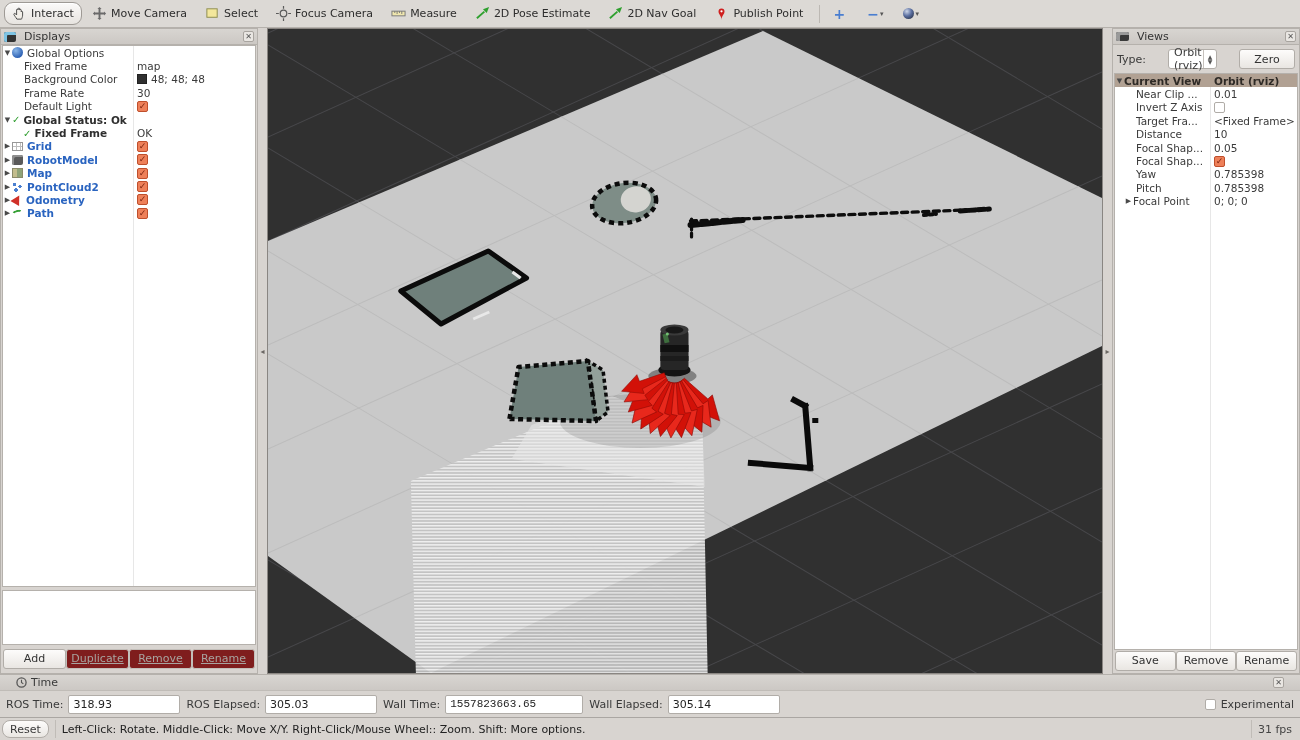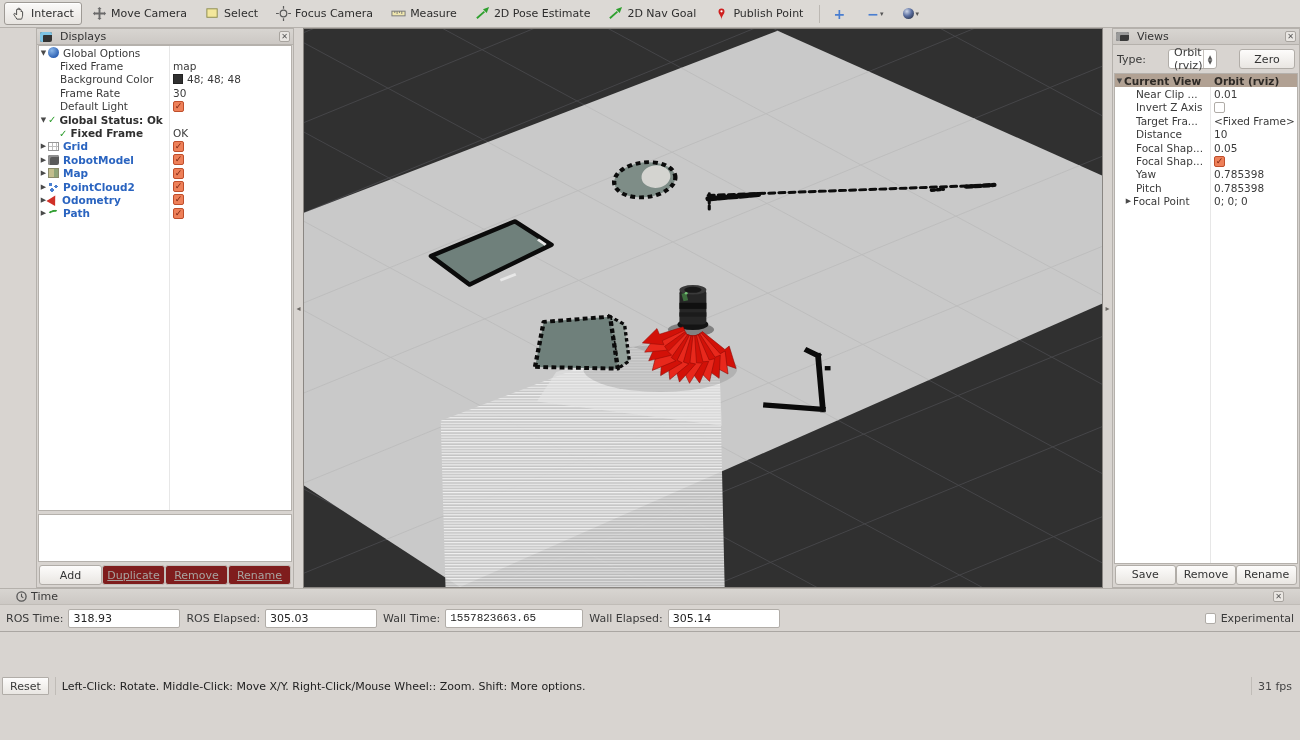--- a/index.html
+++ b/index.html
@@ -5,33 +5,33 @@
   * { margin:0; padding:0; box-sizing:border-box; }
   html,body { width:1300px; height:740px; overflow:hidden;
     font-family:"DejaVu Sans", sans-serif; font-size:11px; color:#3a3a3a;
     background:#d8d4d0; }
   .win { display:flex; flex-direction:column; width:1300px; height:740px; }
 
   
   .toolbar { height:28px; background:#dcd9d5; border-bottom:1px solid #b5b1ac;
     display:flex; align-items:center; padding:0 4px; gap:2px; flex:none; }
   .tool { display:flex; align-items:center; gap:4px; padding:2px 7px; height:23px;
-    border:1px solid transparent; border-radius:3px; color:#2d2d2d; cursor:default; }
+    border:1px solid transparent; border-radius:9px; color:#2d2d2d; cursor:default; }
   .tool.active { border:1px solid #9e9a95; background:linear-gradient(#fbfaf9,#e7e4e0);
     box-shadow:inset 0 1px 0 #fff; }
   .tool svg { display:block; }
   .tb-sep { width:1px; height:18px; background:#bcb8b3; margin:0 6px; }
   .mini-tool { display:flex; align-items:center; padding:2px 5px; gap:1px; }
   .plusglyph { color:#4a7ed0; font-weight:bold; font-size:14px; line-height:12px; }
   .ddarrow { font-size:7px; color:#555; }
   .sphere { width:11px; height:11px; border-radius:50%;
     background:radial-gradient(circle at 35% 30%, #cdd6e8, #5a6ea0 45%, #1b2130); }
 
   
-  .main { display:flex; height:560px; flex:none;margin-left:36px; }
+  .main { display:flex; height:646px; flex:none; }
   .splitter { width:9px; background:#d8d4d0; display:flex; align-items:center;
     justify-content:center; color:#6b6763; font-size:8px; flex:none; }
 
   
   .panel { background:#d8d4d0; display:flex; flex-direction:column; border:1px solid #b5b1ac; }
   .panel-l { width:258px; flex:none; }
   .panel-r { width:188px; flex:none; }
   .ptitle { height:16px; background:linear-gradient(#d8d5d1,#ccc8c4);
     border-bottom:1px solid #b5b1ac; display:flex; align-items:center;
     padding:0 3px; gap:4px; flex:none; }
@@ -124,21 +124,21 @@
   .tp-body { height:26px; display:flex; align-items:center; gap:6px; padding:0 6px; }
   .tfield { display:flex; align-items:center; gap:5px; }
   .tfield input { width:112px; height:19px; border:1px solid #b1ada8; border-radius:2px;
     padding:0 4px; font:11px "DejaVu Sans", sans-serif; color:#222; background:#fff; }
   .tfield input.wide { width:138px;font-family:Liberation Mono, monospace; }
   .expm { margin-left:auto; display:flex; align-items:center; gap:5px;text-align:center; }
 
   
   .statusbar { flex:1; border-top:1px solid #aaa6a2; background:#d8d4d0;
     display:flex; align-items:center; padding:0 2px; gap:6px; }
-  .resetbtn { height:18px; padding:0 7px; border:1px solid #b1ada8; border-radius:1px;
+  .resetbtn { height:18px; padding:0 7px; border:1px solid #b1ada8; border-radius:8px;
     background:linear-gradient(#fdfcfb,#e9e6e2); display:flex; align-items:center; }
   .hint { flex:1; color:#222; border-left:1px solid #c0bcb7; padding-left:6px;
     height:18px; display:flex; align-items:center; white-space:pre; }
   .bk { font-weight:normal; }
   .fps { border-left:1px solid #c0bcb7; padding:0 6px; color:#444; height:18px;
     display:flex; align-items:center; }
 </style>
 </head>
 <body>
 

